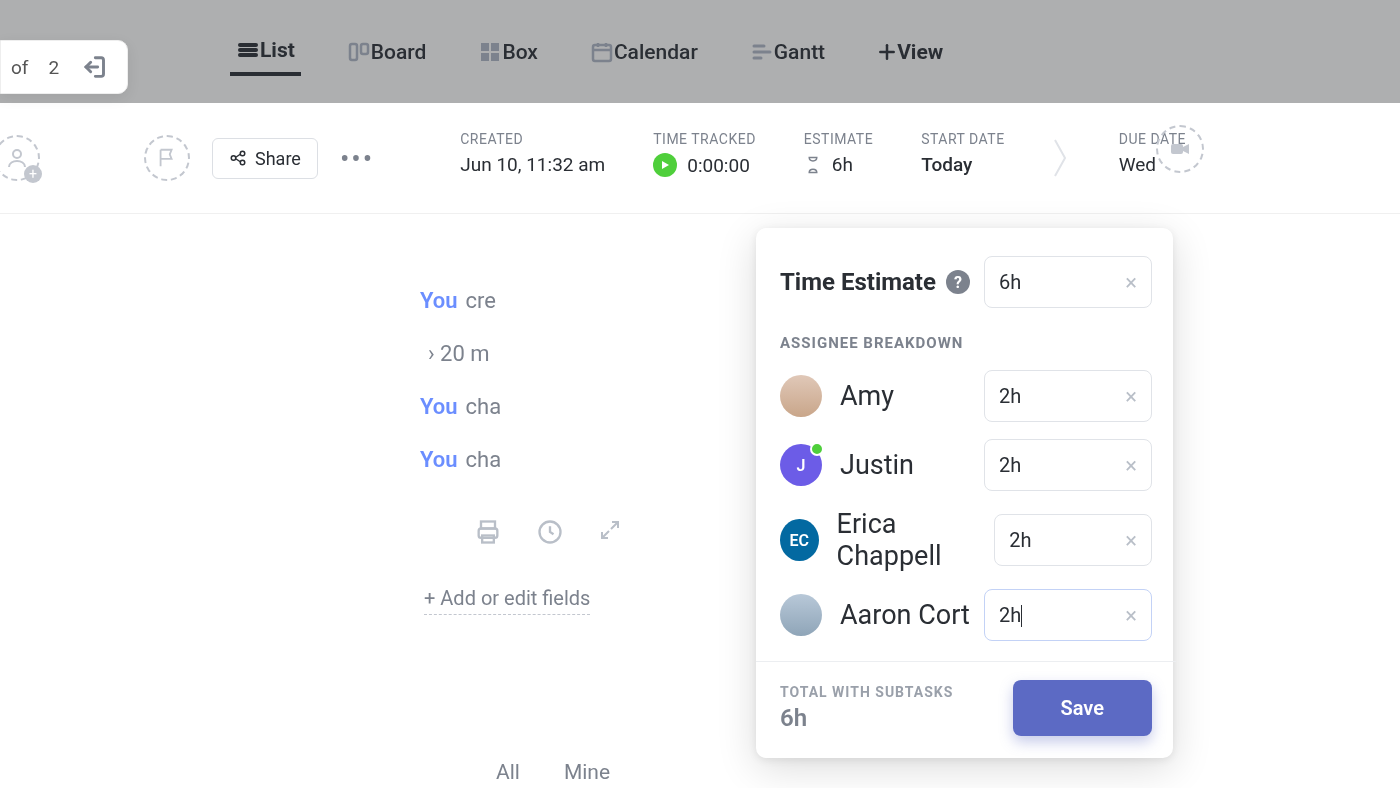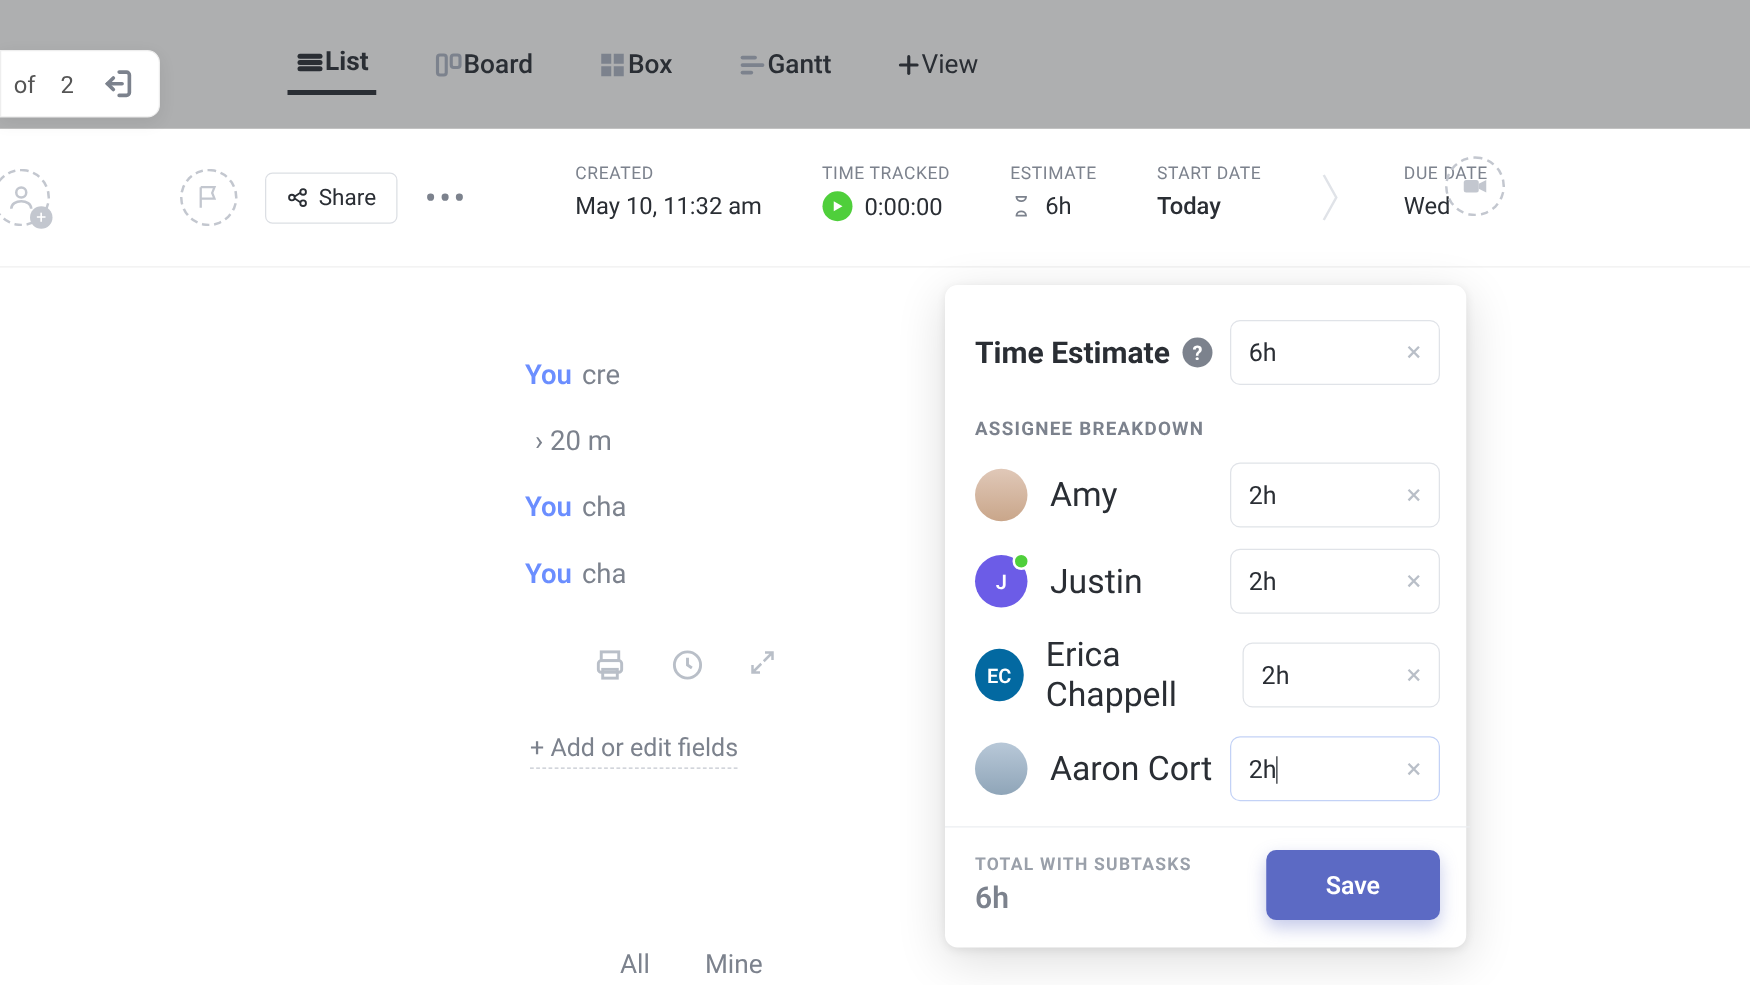--- a/index.html
+++ b/index.html
@@ -107,29 +107,40 @@
             <rect x="3" y="3" width="8" height="8"></rect>
             <rect x="13" y="3" width="8" height="8"></rect>
             <rect x="3" y="13" width="8" height="8"></rect>
             <rect x="13" y="13" width="8" height="8"></rect>
           </svg>
       </span>
       <span>Box</span>
     </div>
     <div class="view-tab">
       <span class="icon">
+        <svg width="24" height="24" viewBox="0 0 24 24" fill="none" stroke="#7c828d" stroke-width="2.5">
+            <rect x="3" y="5" width="18" height="16" rx="2"></rect>
+            <line x1="3" y1="10" x2="21" y2="10"></line>
+            <line x1="8" y1="3" x2="8" y2="7"></line>
+            <line x1="16" y1="3" x2="16" y2="7"></line>
+          </svg>
+      </span>
+      <span>Calendar</span>
+    </div>
+    <div class="view-tab">
+      <span class="icon">
         <svg width="24" height="24" viewBox="0 0 24 24" fill="none" stroke="#7c828d" stroke-width="3" stroke-linecap="round">
             <line x1="4" y1="6" x2="14" y2="6"></line>
             <line x1="4" y1="12" x2="20" y2="12"></line>
             <line x1="4" y1="18" x2="11" y2="18"></line>
           </svg>
       </span>
       <span>Gantt</span>
     </div>
-    <div class="view-tab" style="font-weight:400;">
+    <div class="view-tab" style="font-weight:700;">
       <span class="icon">
         <svg width="20" height="20" viewBox="0 0 24 24" fill="none" stroke="#2a2e34" stroke-width="3" stroke-linecap="round">
             <line x1="12" y1="4" x2="12" y2="20"></line>
             <line x1="4" y1="12" x2="20" y2="12"></line>
           </svg>
       </span>
       <span>View</span>
     </div>
   </div>
 </div>
@@ -171,21 +182,21 @@
           <line x1="9" y1="13" x2="15" y2="17"></line>
         </svg>
       <span>Share</span>
     </div>
     <span class="dots">•••</span>
   </div>
 
   <div class="meta-cols">
     <div class="meta-col">
       <div class="label">CREATED</div>
-      <div class="value">May 10, 11:32 am</div>
+      <div class="value">Jun 10, 11:32 am</div>
     </div>
     <div class="meta-col">
       <div class="label">TIME TRACKED</div>
       <div class="value">
         <span class="play-circle">
           <svg width="12" height="12" viewBox="0 0 24 24" fill="#fff">
               <path d="M6 4l14 8-14 8z"></path>
             </svg>
         </span>
         <span>0:00:00</span>

